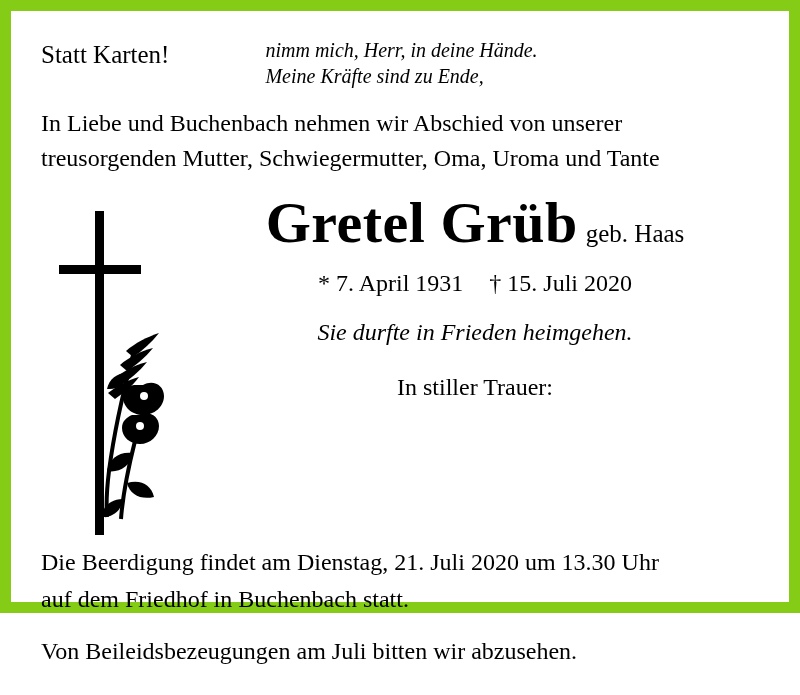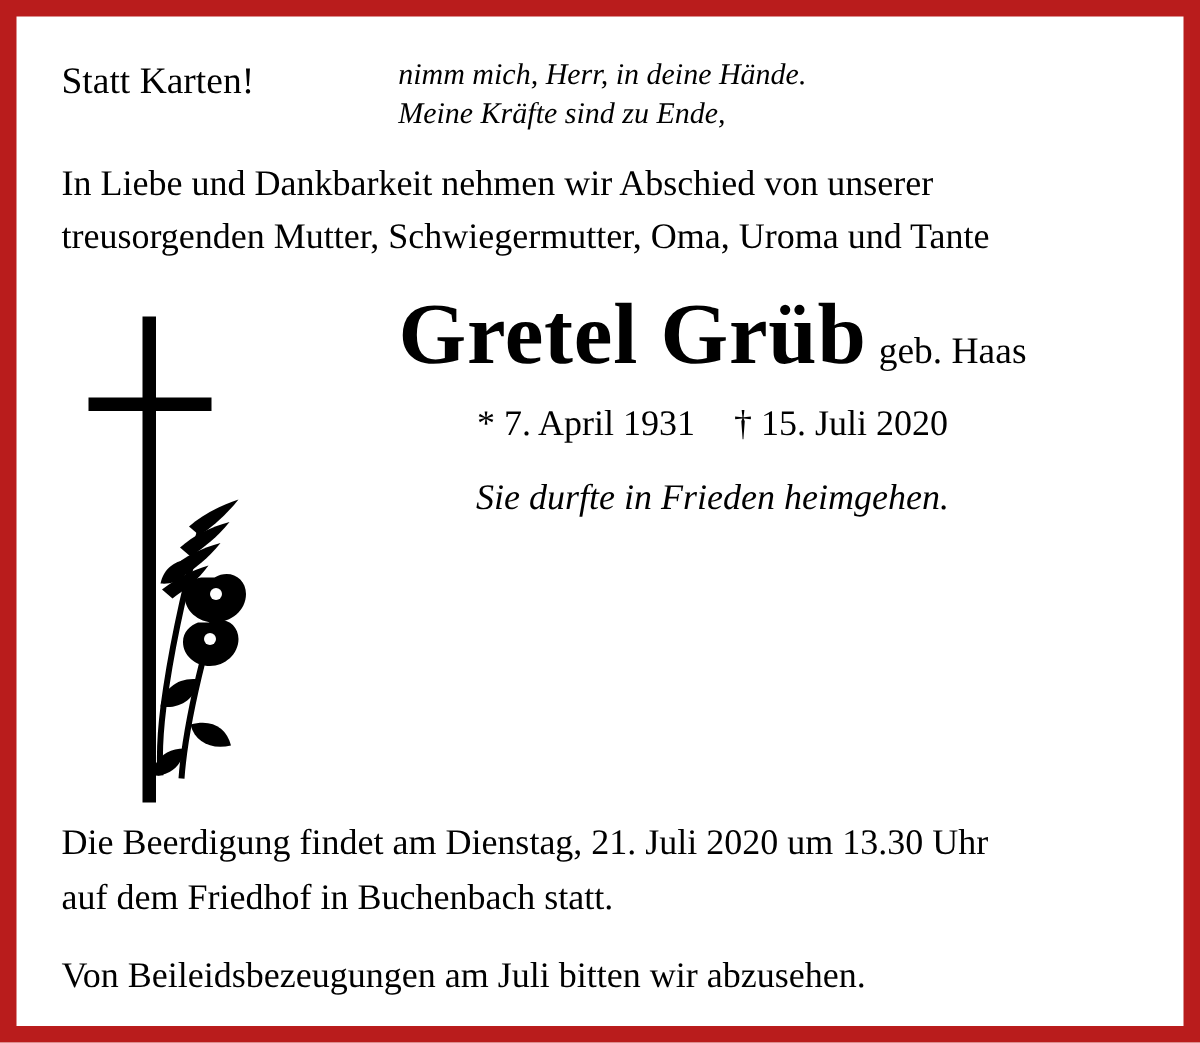--- a/index.html
+++ b/index.html
@@ -10,22 +10,22 @@
   body {
     width: 800px;
     height: 695px;
     font-family: "Liberation Serif", serif;
     color: #000000;
     overflow: hidden;
   }
   .obituary {
     box-sizing: border-box;
     width: 800px;
-    height: 695px;
-    border: 11px solid #b91c1c;
+    height: 613px;
+    border: 11px solid #84cc16;
     background: #ffffff;
     padding: 26px 30px 10px 30px;
     position: relative;
   }
   
   .top-row {
     display: flex;
     align-items: flex-start;
     margin-bottom: 18px;
   }
@@ -121,21 +121,21 @@
 <div class="obituary">
 
   <div class="top-row">
     <div class="statt-karten">Statt Karten!</div>
     <div class="verse">
       <div>nimm mich, Herr, in deine Hände.</div>
       <div>Meine Kräfte sind zu Ende,</div>
     </div>
   </div>
 
-  <div class="intro">In Liebe und Dankbarkeit nehmen wir Abschied von unserer</div>
+  <div class="intro">In Liebe und Buchenbach nehmen wir Abschied von unserer</div>
   <div class="intro">treusorgenden Mutter, Schwiegermutter, Oma, Uroma und Tante</div>
 
   <div class="body-area">
 
     <svg class="cross-art" viewBox="0 0 140 340">
 
       <rect x="48" y="8" width="9" height="324" fill="#000000"></rect>
 
       <rect x="12" y="62" width="82" height="9" fill="#000000"></rect>
 
@@ -165,20 +165,21 @@
       <div class="name-line">
         <span class="name">Gretel Grüb</span><span class="name-suffix">geb. Haas</span>
       </div>
 
       <div class="dates">
         <span>* 7. April 1931</span><span class="sep"></span><span>† 15. Juli 2020</span>
       </div>
 
       <div class="peace">Sie durfte in Frieden heimgehen.</div>
 
+      <div class="mourn-title">In stiller Trauer:</div>
 
     </div>
   </div>
 
   <div class="funeral">Die Beerdigung findet am Dienstag, 21. Juli 2020 um 13.30 Uhr</div>
   <div class="funeral">auf dem Friedhof in Buchenbach statt.</div>
 
   <div class="condolence">Von Beileidsbezeugungen am Juli bitten wir abzusehen.</div>
 
 </div>

